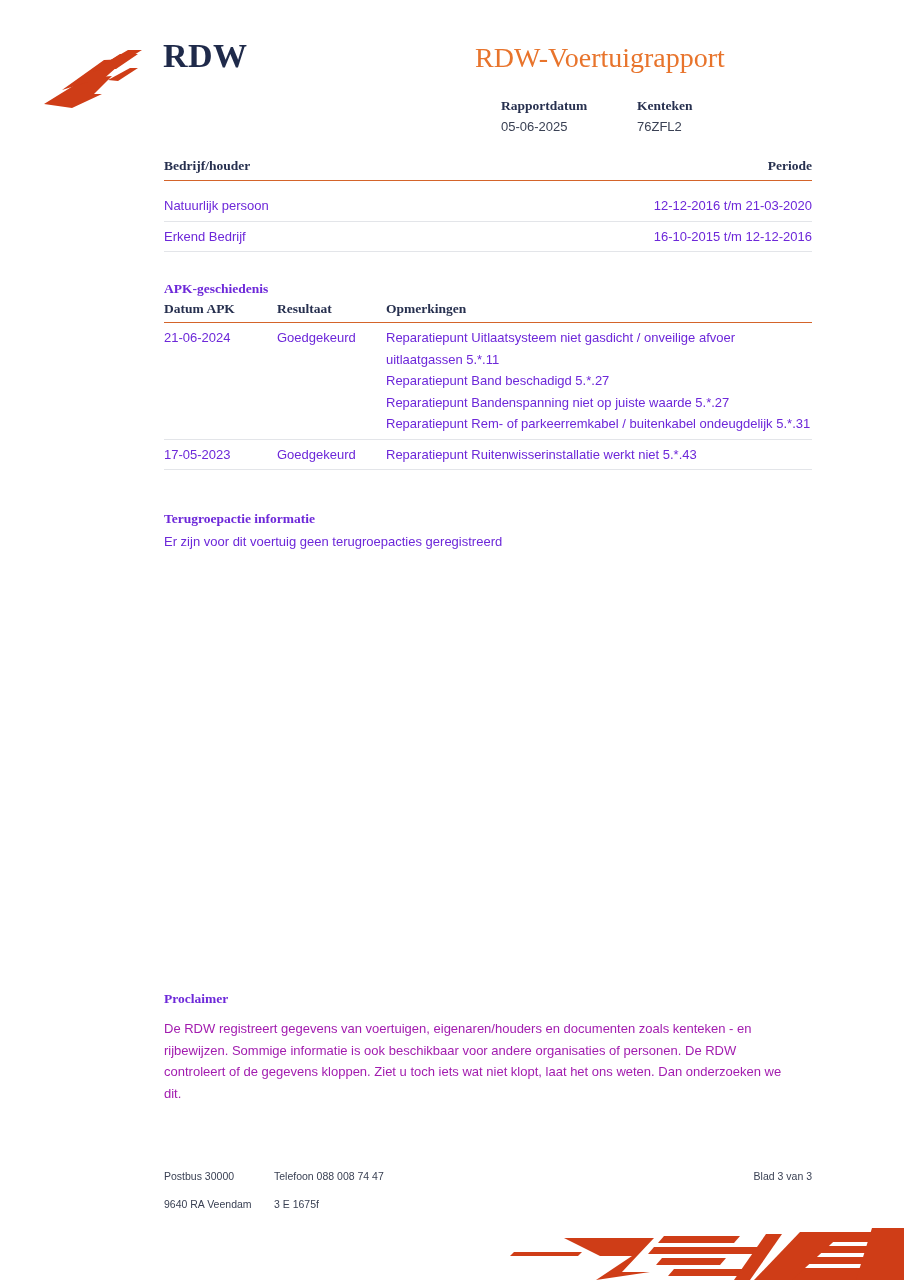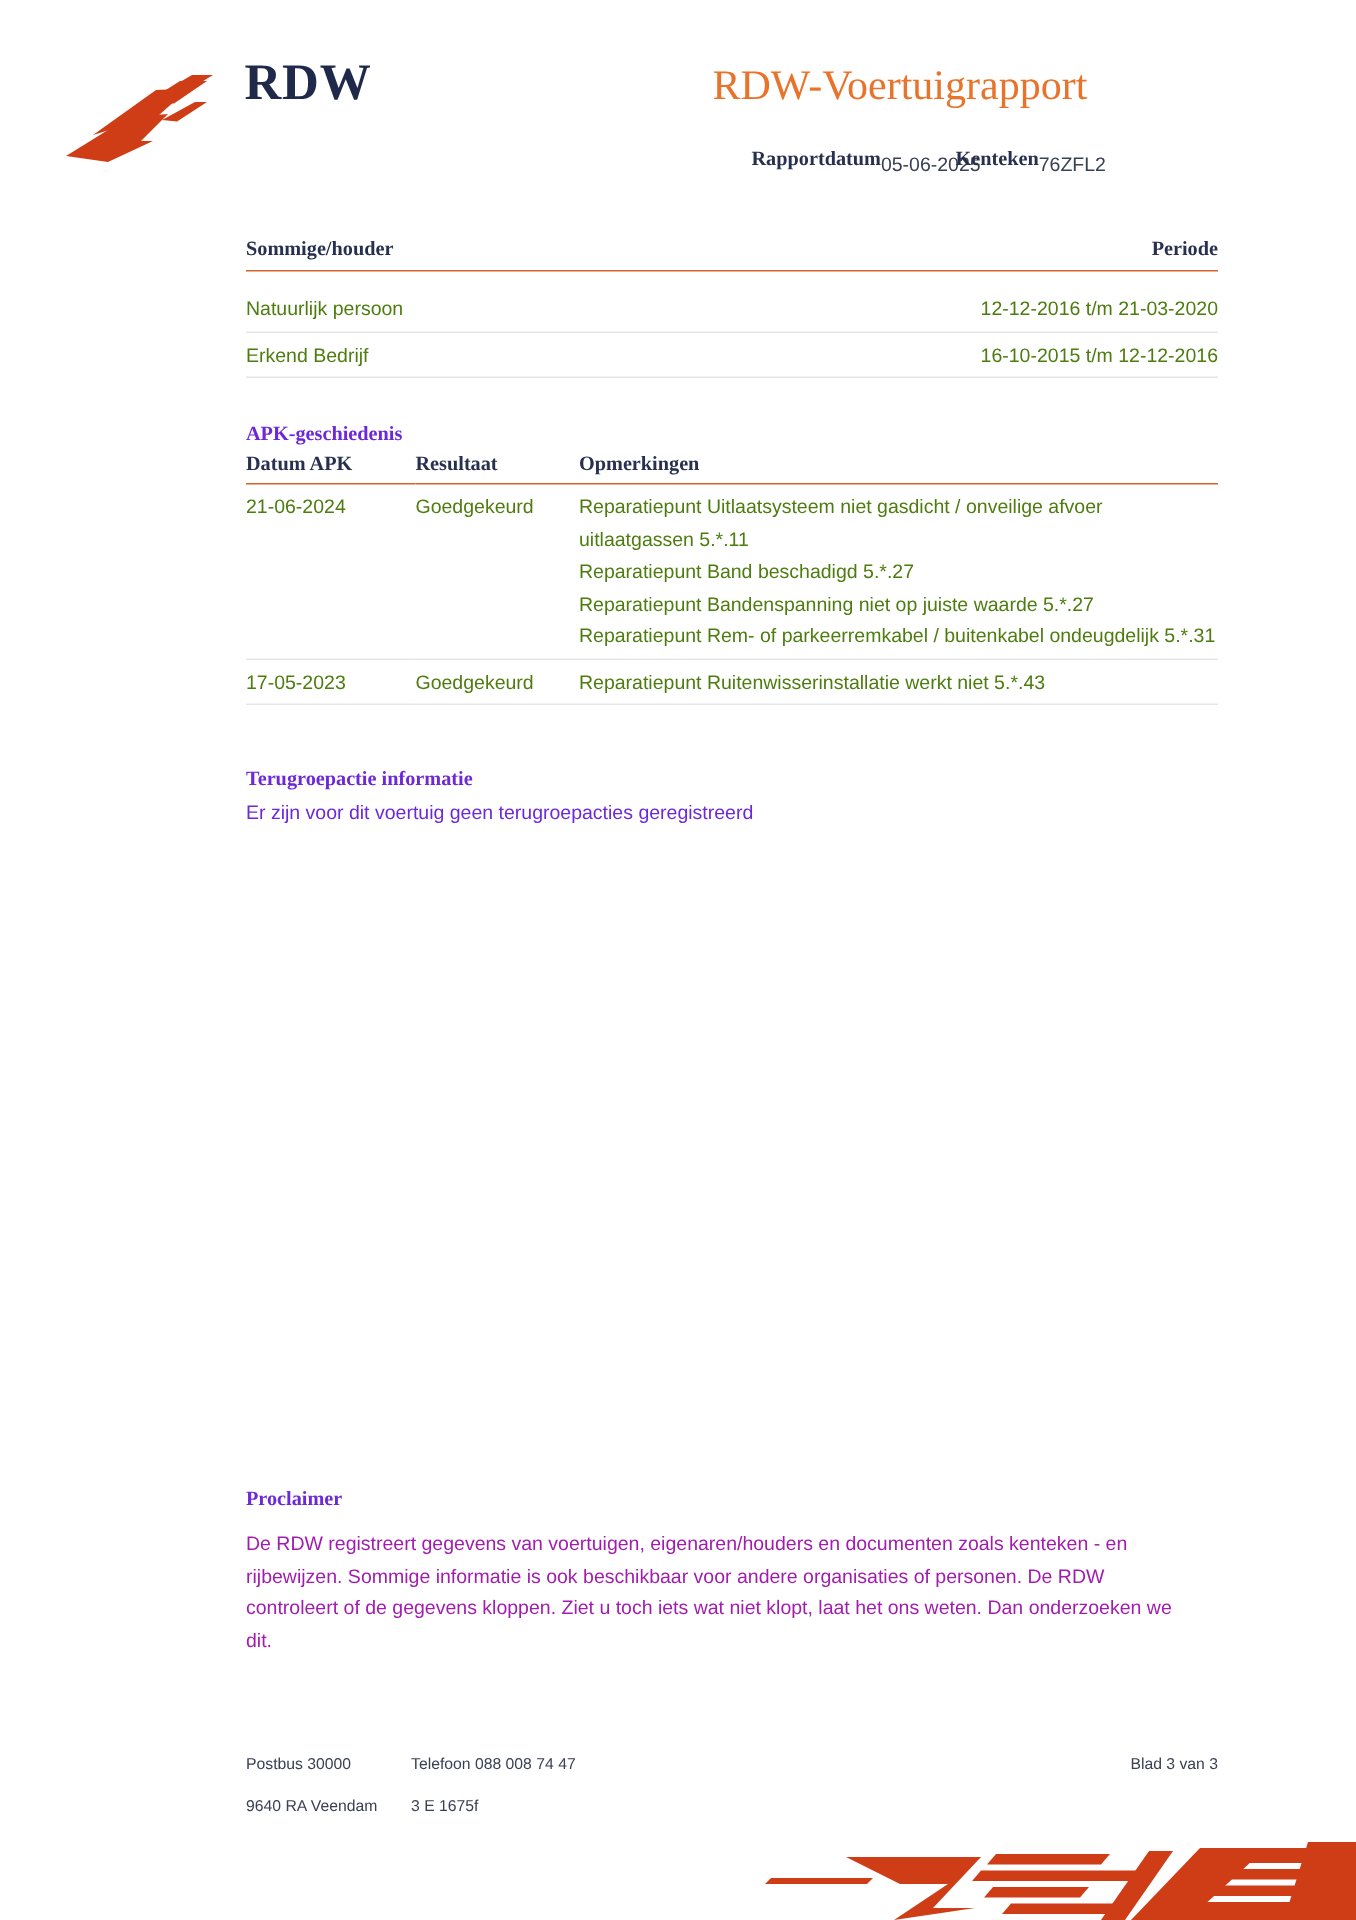--- a/index.html
+++ b/index.html
@@ -55,20 +55,21 @@
   }
 
   .meta {
     position: absolute;
     left: 501px;
     top: 97px;
     display: flex;
   }
   .meta-col {
     display: flex;
+    flex-direction: column;
   }
   .meta-col.first { width: 136px; }
   .meta-label {
     font-family: "Liberation Serif", serif;
     font-size: 13.5px;
     font-weight: 700;
     color: #27304f;
     line-height: 17px;
     white-space: nowrap;
   }
@@ -109,21 +110,21 @@
     color: #27304f;
     text-align: left;
     padding: 0 0 5px 0;
     border-bottom: 1.6px solid #d4642a;
     vertical-align: bottom;
     white-space: nowrap;
   }
   table.rdw-table th.right { text-align: right; }
   table.rdw-table td {
     font-size: 13px;
-    color: #4d7c0f;
+    color: #6d28d9;
     line-height: 21.5px;
     padding: 4px 0 4px 0;
     border-bottom: 1px solid #e3e5e9;
     vertical-align: top;
   }
   table.rdw-table td.right { text-align: right; white-space: nowrap; }
   table.rdw-table td.nowrap { white-space: nowrap; }
 
   
   #owner-table th { padding-bottom: 6px; }
@@ -211,21 +212,21 @@
   </div>
 
   <div class="section" style="top:158px;">
     <table class="rdw-table" id="owner-table">
       <colgroup>
           <col style="width:50%">
           <col style="width:50%">
         </colgroup>
       <thead>
         <tr>
-          <th>Sommige/houder</th>
+          <th>Bedrijf/houder</th>
           <th class="right">Periode</th>
         </tr>
       </thead>
       <tbody id="owner-body">
           <tr>
             <td>Natuurlijk persoon</td>
             <td class="right">12-12-2016 t/m 21-03-2020</td>
           </tr>
           <tr>
             <td>Erkend Bedrijf</td>

